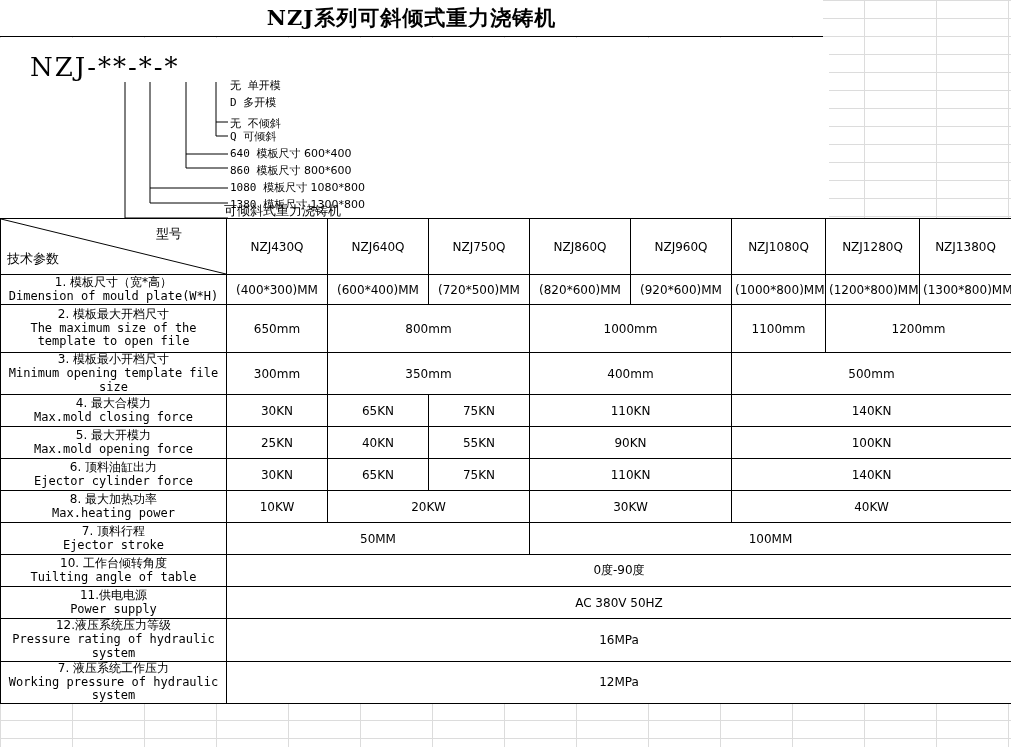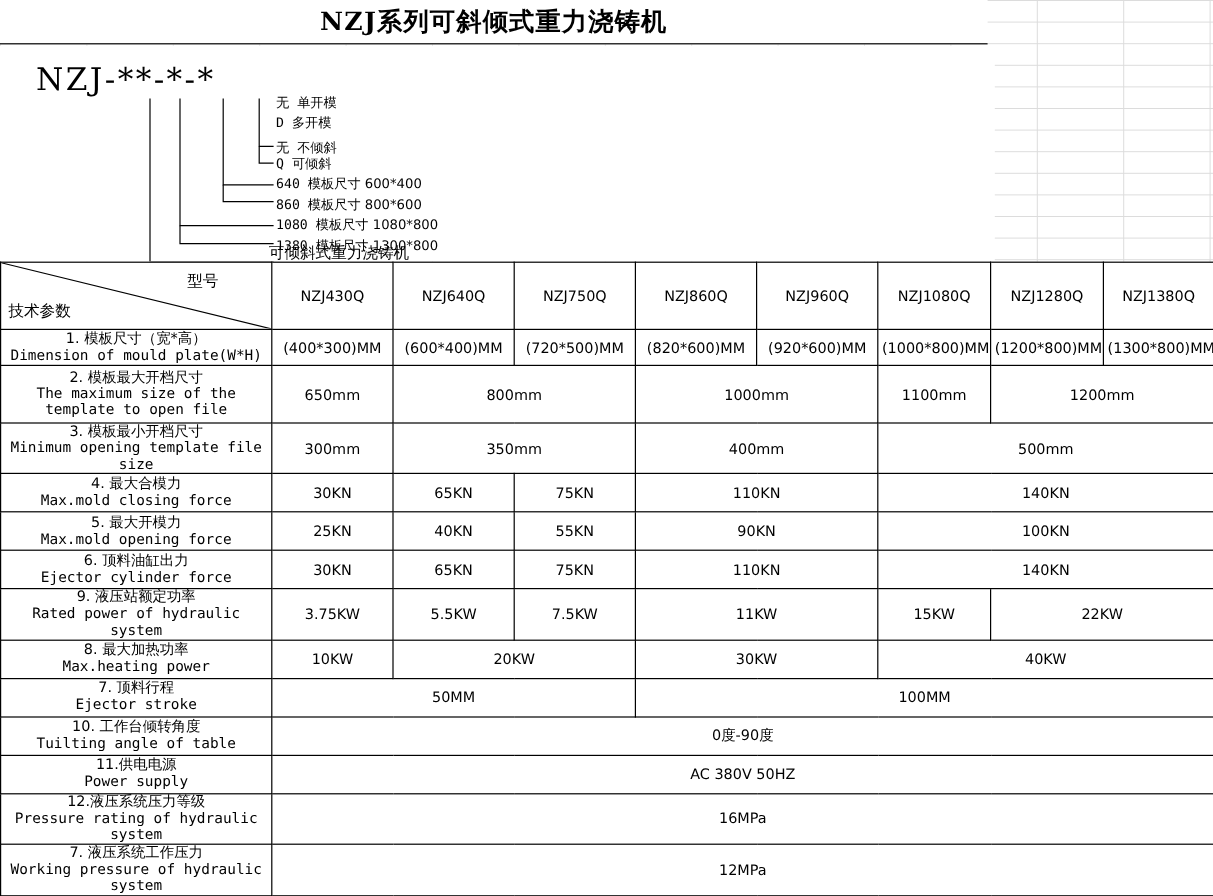--- a/index.html
+++ b/index.html
@@ -274,32 +274,20 @@
             <span class="en">Ejector cylinder force</span>
           </td>
           <td class="val">30KN</td>
           <td class="val">65KN</td>
           <td class="val">75KN</td>
           <td class="val" colspan="2">110KN</td>
           <td class="val" colspan="3">140KN</td>
         </tr>
         <tr style="height: 32px;">
           <td class="param">
-            <span class="zh">9. 液压站额定功率</span>
-            <span class="en">Rated power of hydraulic system</span>
-          </td>
-          <td class="val">3.75KW</td>
-          <td class="val">5.5KW</td>
-          <td class="val">7.5KW</td>
-          <td class="val" colspan="2">11KW</td>
-          <td class="val">15KW</td>
-          <td class="val" colspan="2">22KW</td>
-        </tr>
-        <tr style="height: 32px;">
-          <td class="param">
             <span class="zh">8. 最大加热功率</span>
             <span class="en">Max.heating power</span>
           </td>
           <td class="val">10KW</td>
           <td class="val" colspan="2">20KW</td>
           <td class="val" colspan="2">30KW</td>
           <td class="val" colspan="3">40KW</td>
         </tr>
         <tr style="height: 32px;">
           <td class="param">

